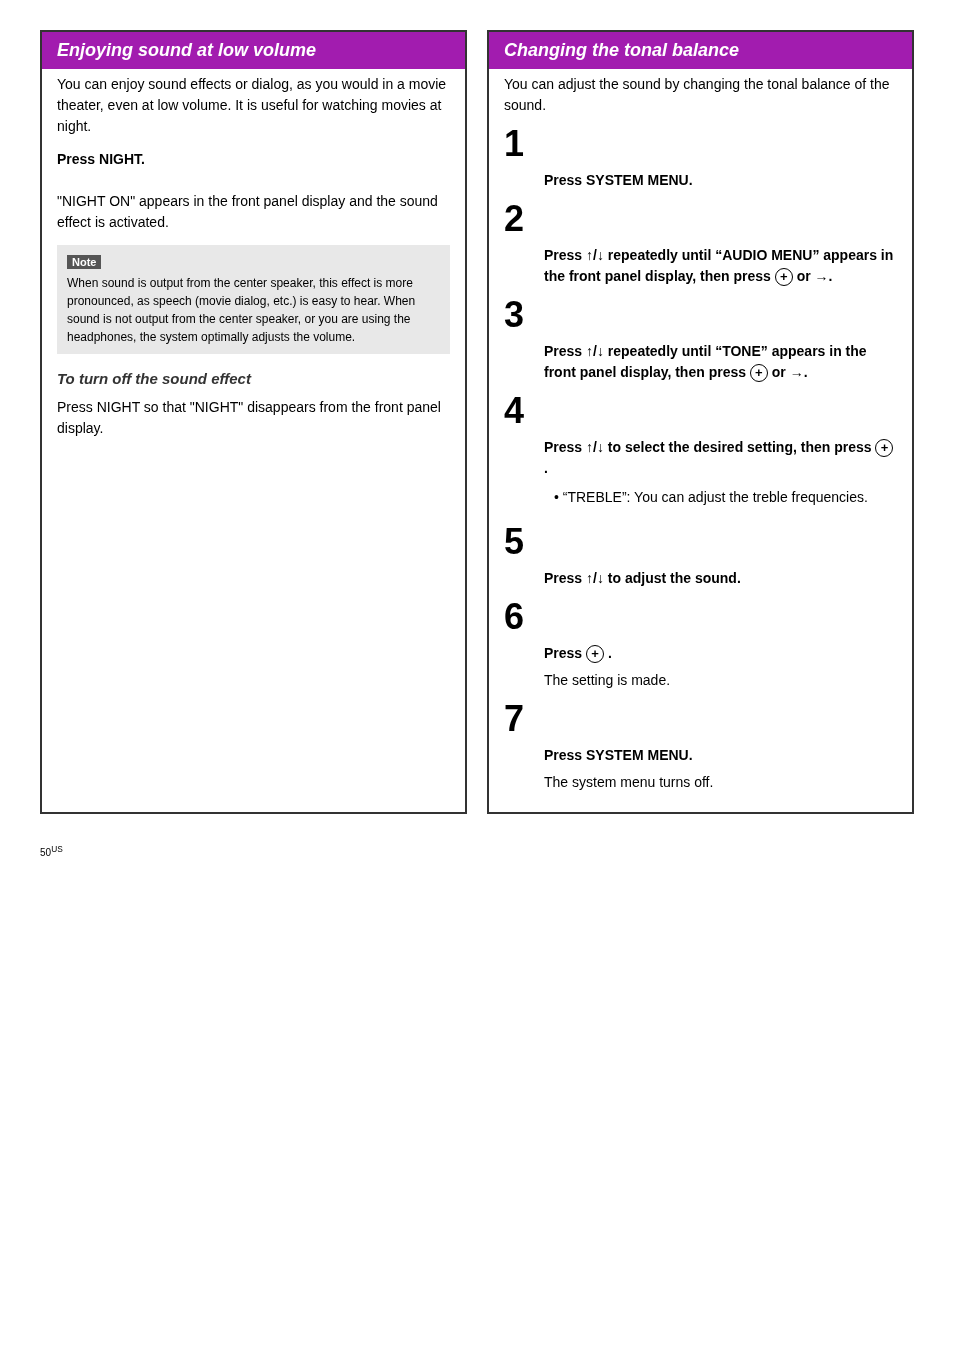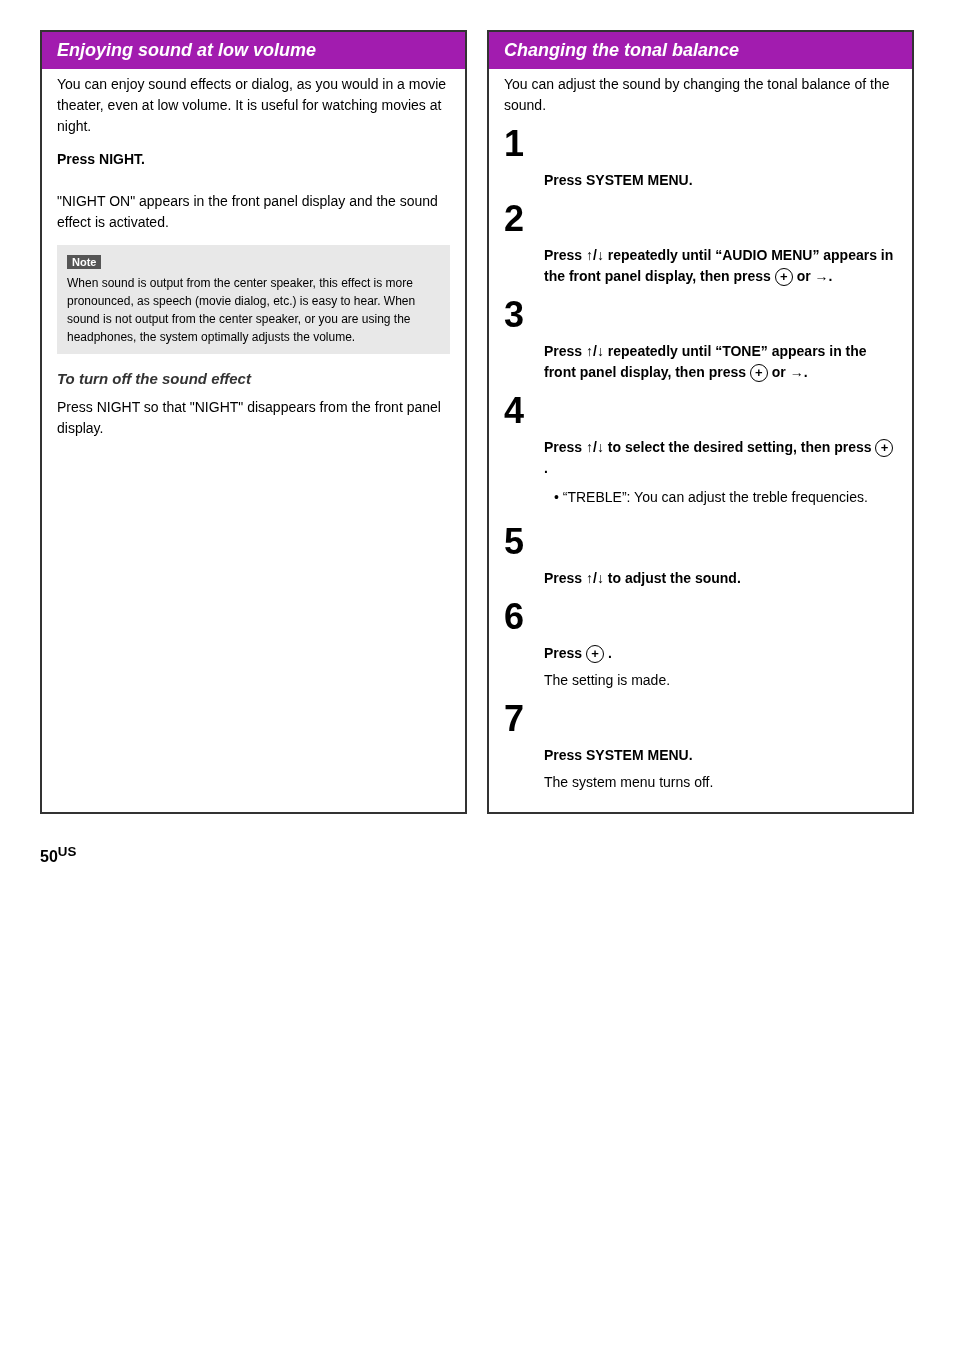--- a/index.html
+++ b/index.html
@@ -173,22 +173,22 @@
     }
 
     .page-footer {
       margin-top: 30px;
       font-size: 13px;
       display: flex;
       align-items: center;
     }
 
     .page-number {
-      font-weight: bold;
-      font-size: 16px;
+      font-weight: normal;
+      font-size: 10px;
     }
   </style>
 </head>
 <body>
 
 <div class="page-content">
   <div class="two-column">
 
     <div class="left-column">
       <div class="section-header">

